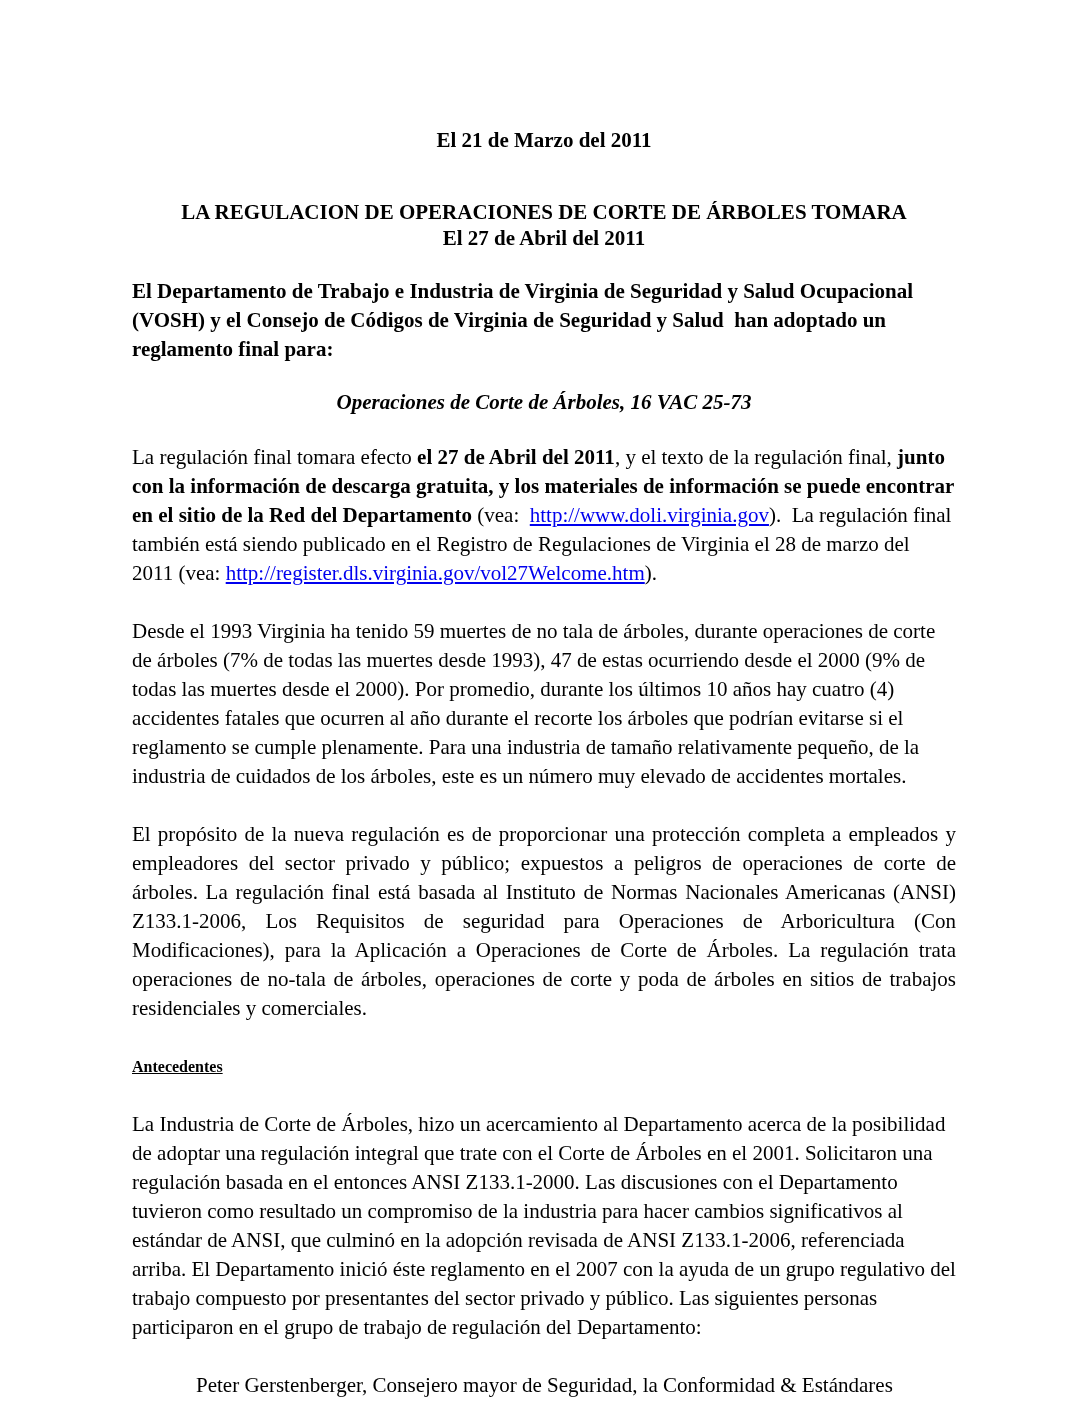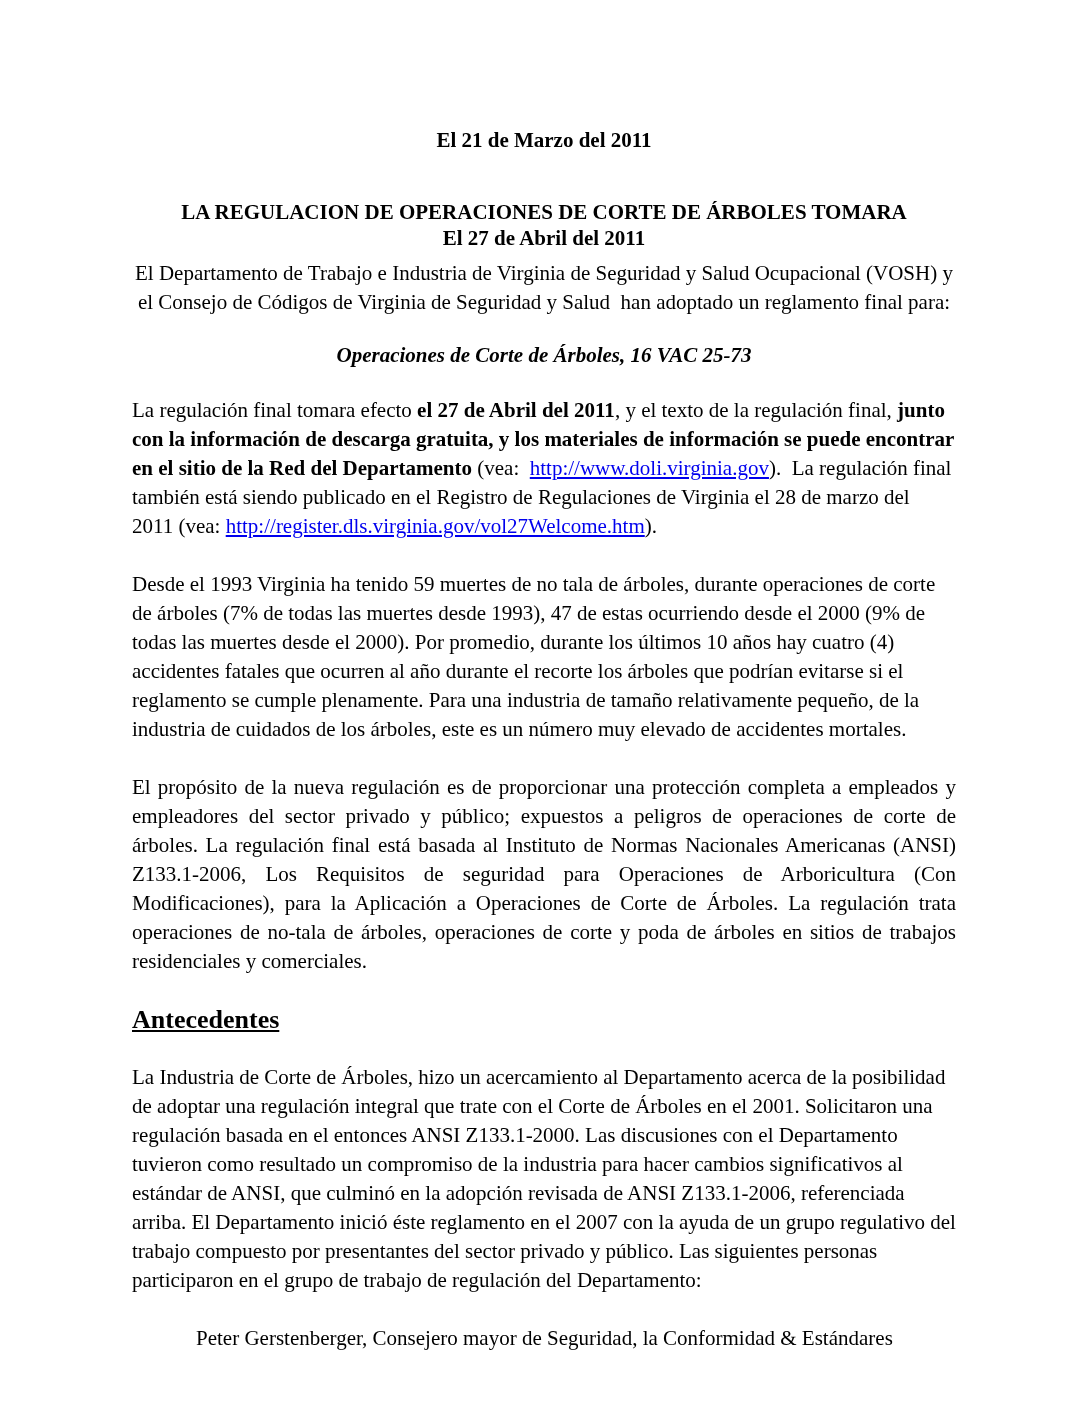--- a/index.html
+++ b/index.html
@@ -21,26 +21,27 @@
   }
   .date-line {
     text-align: center;
     font-weight: bold;
     margin-bottom: 44px;
   }
   .main-title {
     text-align: center;
     font-weight: bold;
     line-height: 26px;
-    margin-bottom: 8px;
+    margin-bottom: 26px;
   }
   .intro {
-    text-align: center;
+    text-align: left;
     white-space: pre-wrap;
     margin-bottom: 24px;
+    font-weight: bold;
   }
   .subject-line {
     text-align: center;
     font-weight: bold;
     font-style: italic;
     margin-bottom: 26px;
   }
   .para {
     margin: 0 0 29px 0;
   }
@@ -81,19 +82,19 @@
   <div class="intro">El Departamento de Trabajo e Industria de Virginia de Seguridad y Salud Ocupacional (VOSH) y el Consejo de Códigos de Virginia de Seguridad y Salud  han adoptado un reglamento final para:</div>
 
   <div class="subject-line">Operaciones de Corte de Árboles, 16 VAC 25-73</div>
 
   <p class="para pre"><span>La regulación final tomara efecto </span><b>el 27 de Abril del 2011</b><span>, y el texto de la regulación final, </span><b>junto con la información de descarga gratuita, y los materiales de información se puede encontrar en el sitio de la Red del Departamento</b><span> (vea:  </span><a class="doc-link" href="#">http://www.doli.virginia.gov</a><span>).  La regulación final también está siendo publicado en el Registro de Regulaciones de Virginia el 28 de marzo del 2011 (vea: </span><a class="doc-link" href="#">http://register.dls.virginia.gov/vol27Welcome.htm</a><span>).</span></p>
 
   <p class="para">Desde el 1993 Virginia ha tenido 59 muertes de no tala de árboles, durante operaciones de corte de árboles (7% de todas las muertes desde 1993), 47 de estas ocurriendo desde el 2000 (9% de todas las muertes desde el 2000). Por promedio, durante los últimos 10 años hay cuatro (4) accidentes fatales que ocurren al año durante el recorte los árboles que podrían evitarse si el reglamento se cumple plenamente. Para una industria de tamaño relativamente pequeño, de la industria de cuidados de los árboles, este es un número muy elevado de accidentes mortales.</p>
 
   <p class="para justified">El propósito de la nueva regulación es de proporcionar una protección completa a empleados y empleadores del sector privado y público; expuestos a peligros de operaciones de corte de árboles. La regulación final está basada al Instituto de Normas Nacionales Americanas (ANSI) Z133.1-2006, Los Requisitos de seguridad para Operaciones de Arboricultura (Con Modificaciones), para la Aplicación a Operaciones de Corte de Árboles. La regulación trata operaciones de no-tala de árboles, operaciones de corte y poda de árboles en sitios de trabajos residenciales y comerciales.</p>
 
-  <h2 class="section-heading" style="font-size: 26px;">Antecedentes</h2>
+  <h2 class="section-heading" style="font-size: 16px;">Antecedentes</h2>
 
   <p class="para">La Industria de Corte de Árboles, hizo un acercamiento al Departamento acerca de la posibilidad de adoptar una regulación integral que trate con el Corte de Árboles en el 2001. Solicitaron una regulación basada en el entonces ANSI Z133.1-2000. Las discusiones con el Departamento tuvieron como resultado un compromiso de la industria para hacer cambios significativos al estándar de ANSI, que culminó en la adopción revisada de ANSI Z133.1-2006, referenciada arriba. El Departamento inició éste reglamento en el 2007 con la ayuda de un grupo regulativo del trabajo compuesto por presentantes del sector privado y público. Las siguientes personas participaron en el grupo de trabajo de regulación del Departamento:</p>
 
   <p class="para indented">Peter Gerstenberger, Consejero mayor de Seguridad, la Conformidad &amp; Estándares</p>
 
 </div>
 
 </body></html>

